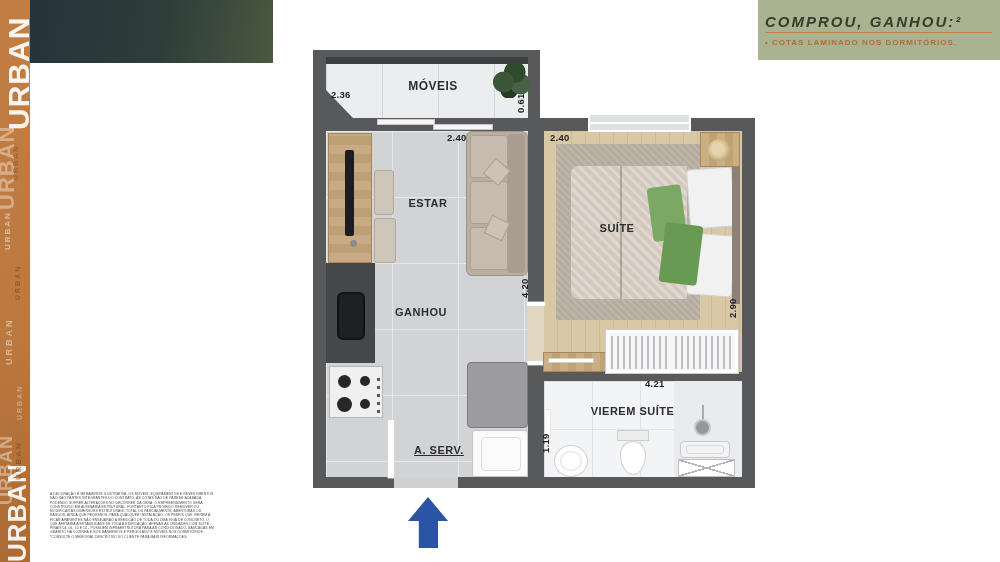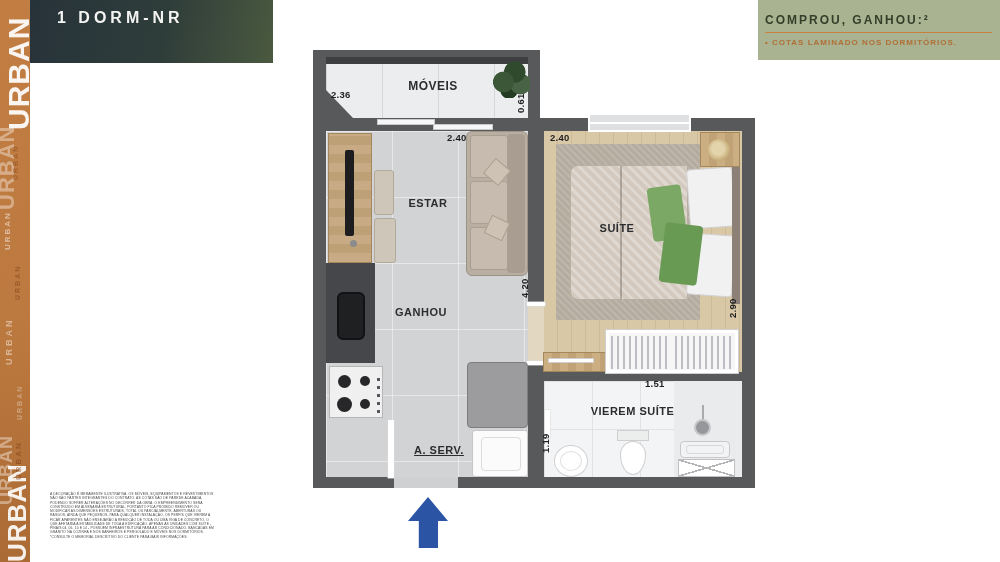--- a/index.html
+++ b/index.html
@@ -16,22 +16,22 @@
   
   #titlebox { position:absolute; left:30px; top:0; width:243px; height:63px;
     background:linear-gradient(100deg,#27333a 0%,#2f3d3a 55%,#4a593f 100%); }
   #titlebox .t1 { position:absolute; left:27px; top:9px; color:#f4f4f2; font-size:16px;
     font-weight:bold; letter-spacing:4px; }
   #titlebox .t2 { position:absolute; left:27px; top:33px; color:#d9ad7b; font-size:14px;
     font-weight:bold; letter-spacing:3.5px; }
 
   
   #promo { position:absolute; left:758px; top:0; width:242px; height:60px; background:#a9b392; }
-  #promo .p1 { position:absolute; left:7px; top:13px; color:#343e29; font-size:12px;
-    font-weight:bold; letter-spacing:2px; }
+  #promo .p1 { position:absolute; left:7px; top:13px; color:#343e29; font-size:15px;
+    font-weight:bold; letter-spacing:2px;font-style:italic; }
   #promo .rule { position:absolute; left:7px; top:32px; width:227px; height:1px; background:#c8803f; }
   #promo .p2 { position:absolute; left:7px; top:38px; color:#b06f35; font-size:8px;
     font-weight:bold; letter-spacing:1px; }
 
   
   .wall { position:absolute; background:#58595b; }
   .wall-dk { position:absolute; background:#3e3f41; }
   .jamb { position:absolute; background:#ffffff; box-shadow:0 0 0 0.5px #d9d9d9; }
 
   .floor-terr { position:absolute; left:326px; top:63px; width:202px; height:55px; background:#ebedee;
@@ -150,21 +150,20 @@
     <span class="side-txt" style="left:14px;top:300px;font-size:7px;color:rgba(120,60,20,.55);letter-spacing:2px;">URBAN</span>
     <span class="side-txt" style="left:4px;top:365px;font-size:9px;color:rgba(255,255,255,.45);letter-spacing:3px;">URBAN</span>
     <span class="side-txt" style="left:16px;top:420px;font-size:7px;color:rgba(255,255,255,.35);letter-spacing:2px;">URBAN</span>
     <span class="side-txt" style="left:2px;top:562px;font-size:26px;color:rgba(255,255,255,.9);">URBAN</span>
     <span class="side-txt" style="left:-4px;top:505px;font-size:18px;color:rgba(255,255,255,.4);">URBAN</span>
     <span class="side-txt" style="left:14px;top:480px;font-size:8px;color:rgba(120,60,20,.5);letter-spacing:2px;">URBAN</span>
     <span class="side-txt" style="left:12px;top:180px;font-size:7px;color:rgba(120,60,20,.45);letter-spacing:2px;">URBAN</span>
   </div>
 
   <div id="titlebox">
-    <div class="t1">1 DORM-NR</div>
   </div>
 
   <div id="promo">
     <div class="p1">COMPROU, GANHOU:²</div>
     <div class="rule"></div>
     <div class="p2">• COTAS LAMINADO NOS DORMITÓRIOS.</div>
   </div>
 
   <div>
 
@@ -266,21 +265,21 @@
     <div class="room-label" style="left:413px;top:444px;width:52px;text-decoration:underline;">A. SERV.</div>
     <div class="room-label" style="left:588px;top:222px;width:58px;">SUÍTE</div>
     <div class="room-label" style="left:585px;top:405px;width:95px;">VIEREM SUÍTE</div>
 
     <div class="dim" style="left:331px;top:61px;margin-top:28px;">2.36</div>
     <div class="dim dim-v" style="left:515px;top:113px;">0.61</div>
     <div class="dim" style="left:447px;top:132px;">2.40</div>
     <div class="dim" style="left:550px;top:132px;">2.40</div>
     <div class="dim dim-v" style="left:519px;top:298px;">4.20</div>
     <div class="dim dim-v" style="left:727px;top:318px;">2.90</div>
-    <div class="dim" style="left:645px;top:378px;">1.51</div>
+    <div class="dim" style="left:645px;top:378px;">4.21</div>
     <div class="dim dim-v" style="left:540px;top:453px;">1.19</div>
 
     <div class="entry-arrow"></div>
   </div>
 
   <div id="disclaimer">A DECORAÇÃO É MERAMENTE ILUSTRATIVA. OS MÓVEIS, EQUIPAMENTOS E REVESTIMENTOS NÃO SÃO PARTES INTEGRANTES DO CONTRATO. AS COTAS SÃO DE PAREDE ACABADA, PODENDO SOFRER ALTERAÇÕES NO DECORRER DA OBRA. O EMPREENDIMENTO SERÁ CONSTRUÍDO EM ALVENARIA ESTRUTURAL, PORTANTO FICA PROIBIDO REMOVER OU MODIFICAR AS DIMENSÕES ESTRUTURAIS, TOTAL OU PARCIALMENTE, ABERTURAS OU RASGOS, AINDA QUE PEQUENOS, PARA QUALQUER INSTALAÇÃO, OS PERFIS QUE VIEREM A FICAR APARENTES NÃO ENSEJARÃO A REMOÇÃO DE TODA OU UMA VIGA DE CONCRETO, O QUE AFETARIA A ESTABILIDADE DE TODA A EDIFICAÇÃO. APENAS AS UNIDADES COM SUÍTE - FINAIS 04, 06, 10 E 14 - POSSUEM INFRAESTRUTURA PARA AR CONDICIONADO. BANCADAS EM GRANITO NA COZINHA E NOS BANHEIROS E PERGOLADO E MÓVEIS NOS DORMITÓRIOS. *CONSULTE O MEMORIAL DESCRITIVO DO CLIENTE PARA MAIS INFORMAÇÕES.</div>
 
 </div>
 
 </body></html>

